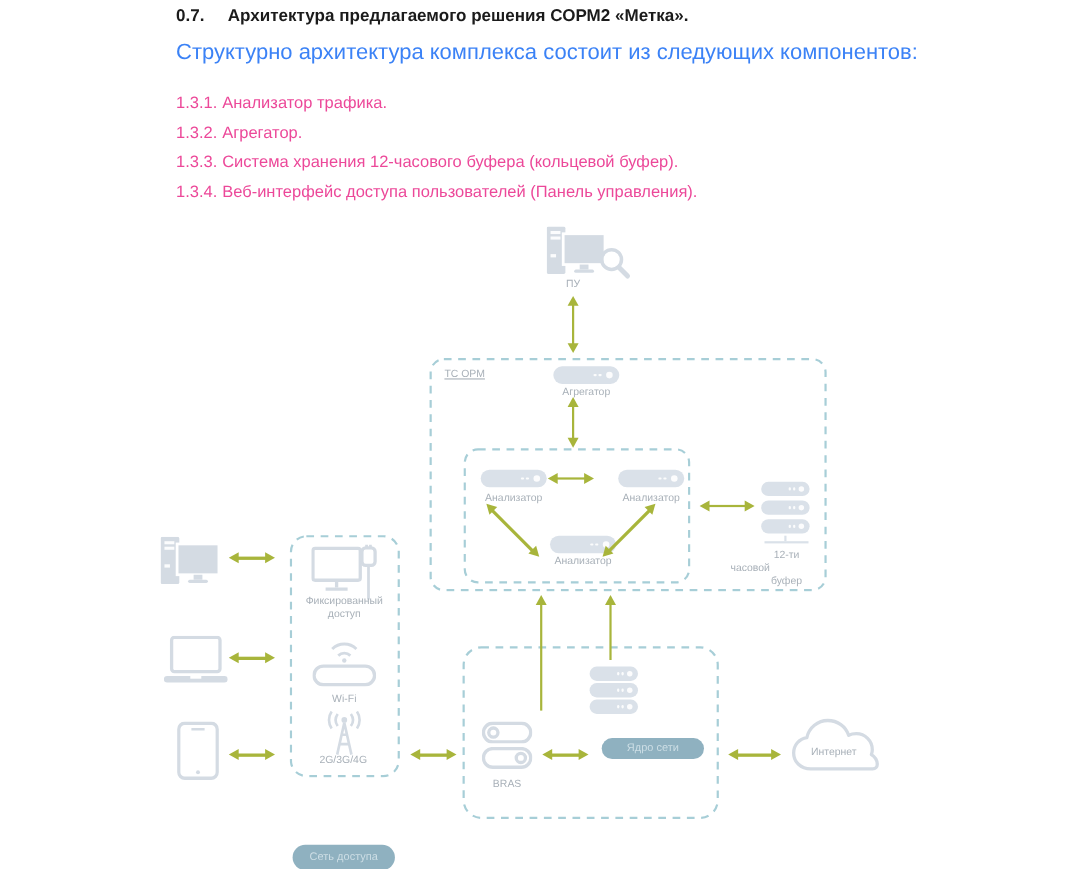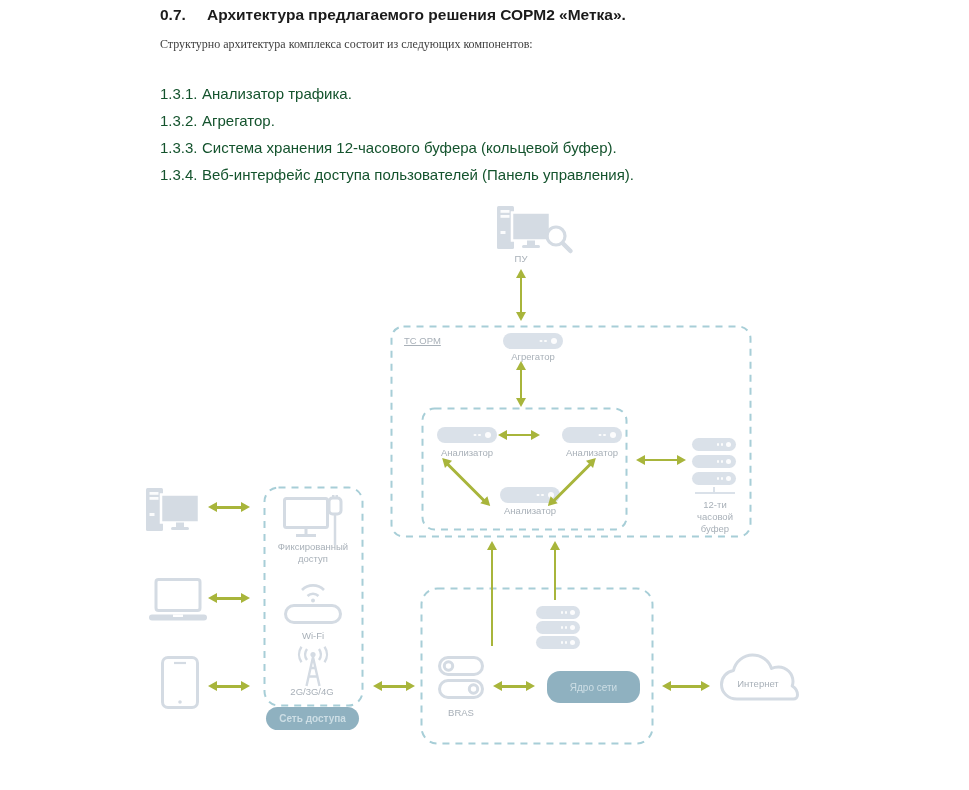--- a/index.html
+++ b/index.html
@@ -2,22 +2,22 @@
 <html><head>
 <meta charset="utf-8">
 <style>
   html,body{margin:0;padding:0;background:#fff;}
   .canvas{position:relative;width:969px;height:790px;background:#fff;overflow:hidden;
           font-family:"Liberation Sans",sans-serif;}
   .abs{position:absolute;}
   
   .heading{position:absolute;left:160px;top:6px;font-size:15.5px;font-weight:700;color:#1b1b1b;}
   .heading .hnum{display:inline-block;width:47px;}
-  .intro{position:absolute;left:160px;top:37px;font-size:12px;color:#404040;font-family:Liberation Serif, serif;}
-  .list-item{position:absolute;left:160px;font-size:15px;color:#14532d;white-space:nowrap;}
+  .intro{position:absolute;left:160px;top:37px;font-size:20px;color:#3b82f6;}
+  .list-item{position:absolute;left:160px;font-size:15px;color:#ec4899;white-space:nowrap;}
   .list-item .num{display:inline-block;width:42px;}
   
   .box-label{position:absolute;font-size:9.5px;color:#a8b0b8;}
   
   .lbl{position:absolute;font-size:9.5px;color:#a8b0b8;white-space:nowrap;transform:translateX(-50%);text-align:center;}
   
   .srv{position:absolute;width:60px;height:16px;background:#dae1e9;border-radius:8px;}
   .srv::before{content:"";position:absolute;right:6px;top:4.6px;width:6.5px;height:6.5px;border-radius:50%;background:#fff;opacity:.9;}
   .srv::after{content:"";position:absolute;right:16px;top:6.6px;width:2.8px;height:2.8px;border-radius:50%;background:#fff;opacity:.9;box-shadow:-4.5px 0 0 #fff;}
   .srv-s{position:absolute;width:44px;height:13px;background:#dae1e9;border-radius:6.5px;}
@@ -111,21 +111,21 @@
   <div class="arr-h" style="left:440px;top:481px;width:52px;transform:rotate(45deg);"></div>
   <div class="arr-h" style="left:546px;top:481px;width:52px;transform:rotate(-45deg);"></div>
 
   <div class="arr-h" style="left:644px;top:458.5px;width:34px;"></div>
   <div class="srv-s" style="left:692px;top:438px;"></div>
   <div class="srv-s" style="left:692px;top:455px;"></div>
   <div class="srv-s" style="left:692px;top:472px;"></div>
   <div class="stand" style="left:713px;top:487px;width:2px;height:5px;"></div>
   <div class="stand" style="left:695px;top:492px;width:40px;height:2px;"></div>
   <div class="lbl" style="left:715px;top:499px;">12-ти</div>
-  <div class="lbl" style="left:715px;top:511px;">часовой</div>
+  <div class="lbl" style="left:682px;top:511px;">часовой</div>
   <div class="lbl" style="left:715px;top:523px;">буфер</div>
 
   <div class="abs" style="left:146px;top:488px;">
     <svg width="56" height="50">
       <g fill="#d4dbe3">
         <rect x="0" y="0" width="17" height="43" rx="1.5"></rect>
         <rect x="3.5" y="4" width="9" height="2.8" fill="#fff" opacity=".9"></rect>
         <rect x="3.5" y="9" width="9" height="2.8" fill="#fff" opacity=".9"></rect>
         <rect x="3.5" y="25" width="5" height="3" fill="#fff" opacity=".9"></rect>
         <rect x="15" y="6.5" width="38" height="28" stroke="#fff" stroke-width="2.5"></rect>
@@ -188,21 +188,21 @@
       <circle cx="26" cy="8.5" r="2.6" fill="#d4dbe3"></circle>
       <path d="M20 3 A 9.5 9.5 0 0 0 20 14" fill="none" stroke="#d4dbe3" stroke-width="2.4"></path>
       <path d="M14.5 0.8 A 13.5 13.5 0 0 0 14.5 16.2" fill="none" stroke="#d4dbe3" stroke-width="2.4"></path>
       <path d="M32 3 A 9.5 9.5 0 0 1 32 14" fill="none" stroke="#d4dbe3" stroke-width="2.4"></path>
       <path d="M37.5 0.8 A 13.5 13.5 0 0 1 37.5 16.2" fill="none" stroke="#d4dbe3" stroke-width="2.4"></path>
       <path d="M26 11 L19.5 40 M26 11 L32.5 40 M21.8 30.5 L30.2 30.5 M23.3 22 L28.7 22" fill="none" stroke="#d4dbe3" stroke-width="2.4"></path>
     </svg>
   </div>
   <div class="lbl" style="left:312px;top:686px;">2G/3G/4G</div>
 
-  <div class="pill" style="left:266px;top:707px;width:93px;height:23px;border-radius:11.5px;font-weight:bold;">Сеть доступа</div>
+  <div class="pill" style="left:266px;top:768px;width:93px;height:23px;border-radius:11.5px;">Сеть доступа</div>
 
   <div class="arr-h" style="left:381px;top:685px;width:26px;"></div>
 
   <div class="abs" style="left:420px;top:587px;">
     <svg width="234" height="158">
         <rect x="1.5" y="1.5" width="231" height="155" rx="16" fill="none" stroke="#a7ced7" stroke-width="2" stroke-dasharray="7 6"></rect>
       </svg>
   </div>
 
   <div class="abs" style="left:438px;top:656px;">
@@ -217,21 +217,21 @@
       <circle cx="35.5" cy="10" r="4.2" fill="none" stroke="#d4dbe3" stroke-width="3"></circle>
     </svg>
   </div>
   <div class="lbl" style="left:461px;top:707px;">BRAS</div>
 
   <div class="srv-s" style="left:536px;top:606px;"></div>
   <div class="srv-s" style="left:536px;top:621px;"></div>
   <div class="srv-s" style="left:536px;top:636px;"></div>
   <div class="lbl" style="left:558px;top:675px;">AAA</div>
 
-  <div class="pill" style="left:547px;top:671px;width:93px;height:32px;">Ядро сети</div>
+  <div class="pill" style="left:547px;top:671px;width:93px;height:19px;">Ядро сети</div>
 
   <div class="arr-h" style="left:501px;top:685px;width:26px;"></div>
 
   <div class="arr-v single" style="left:490.75px;top:549px;height:97px;"></div>
   <div class="arr-v single" style="left:553.75px;top:549px;height:51px;"></div>
 
   <div class="arr-h" style="left:670px;top:685px;width:32px;"></div>
   <div class="abs" style="left:716px;top:650px;">
     <svg width="84" height="58">
       <path d="M21 49 C 12 49 5.5 42.5 5.5 34.5 C 5.5 27.5 10.5 21.5 17.5 20.5 C 19.5 11.5 27.5 5 36.5 5 C 45.5 5 53 10.5 55.5 18.5 C 57.5 17.5 60 17 62.5 17 C 70.5 17 77 23.5 77 31.5 C 77 33 76.7 34.5 76.2 36 C 79.5 38 81.5 41.5 81.5 45 C 81.5 47.2 79.7 49 77.5 49 Z" fill="#fff" stroke="#d4dbe3" stroke-width="3" stroke-linejoin="round"></path>

